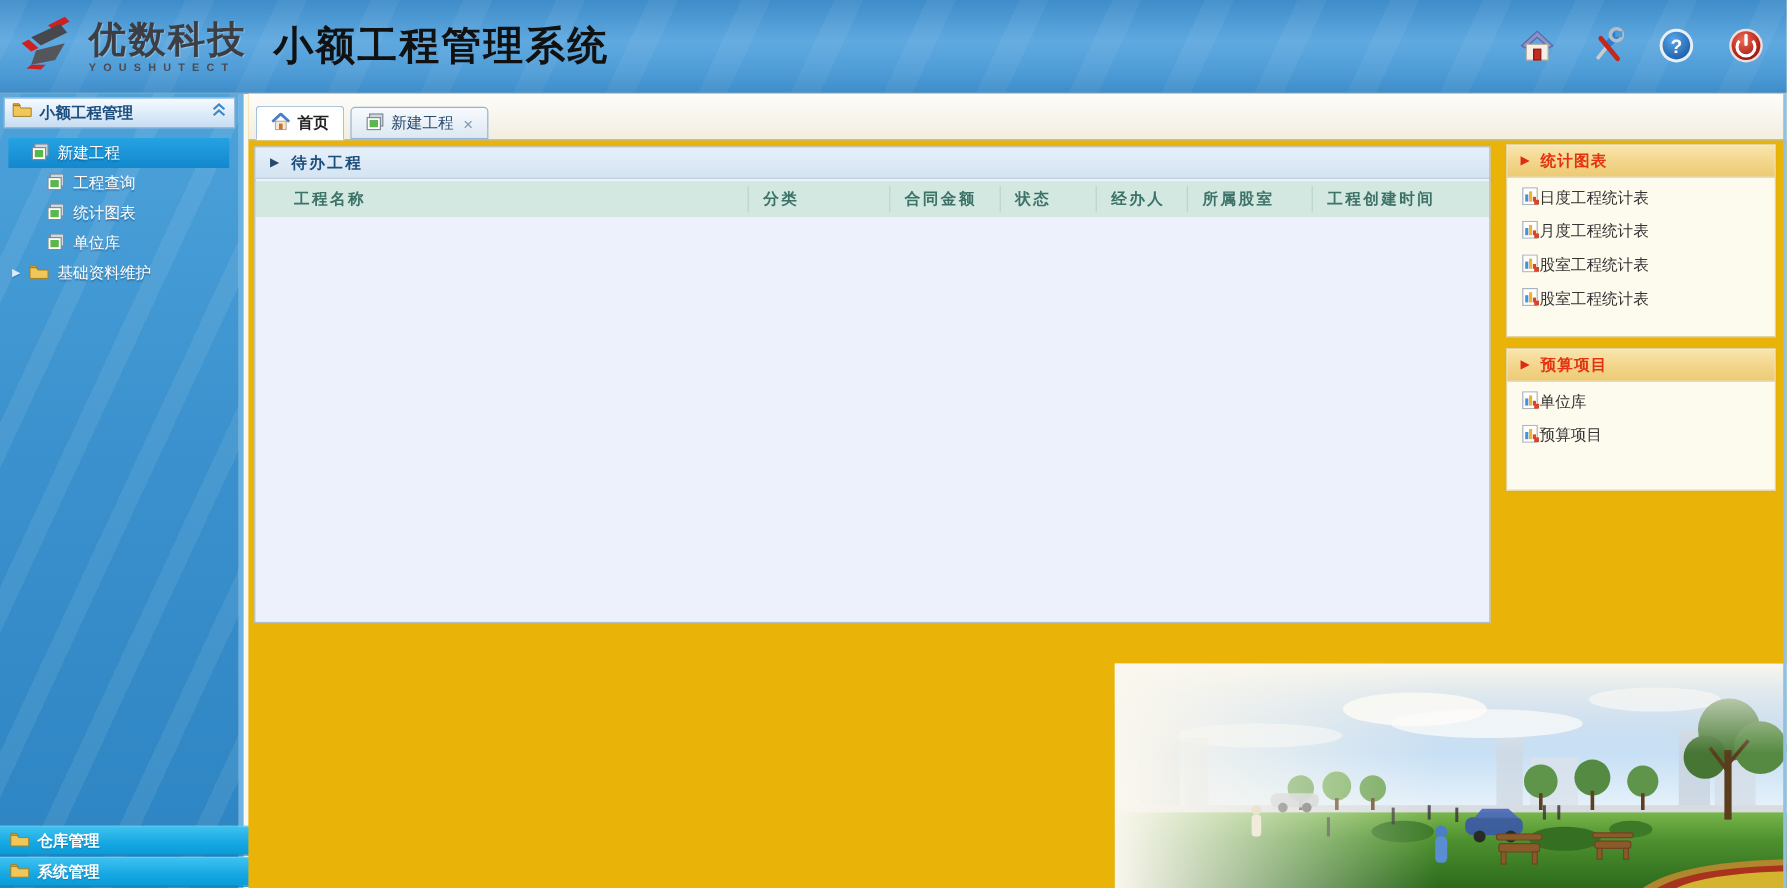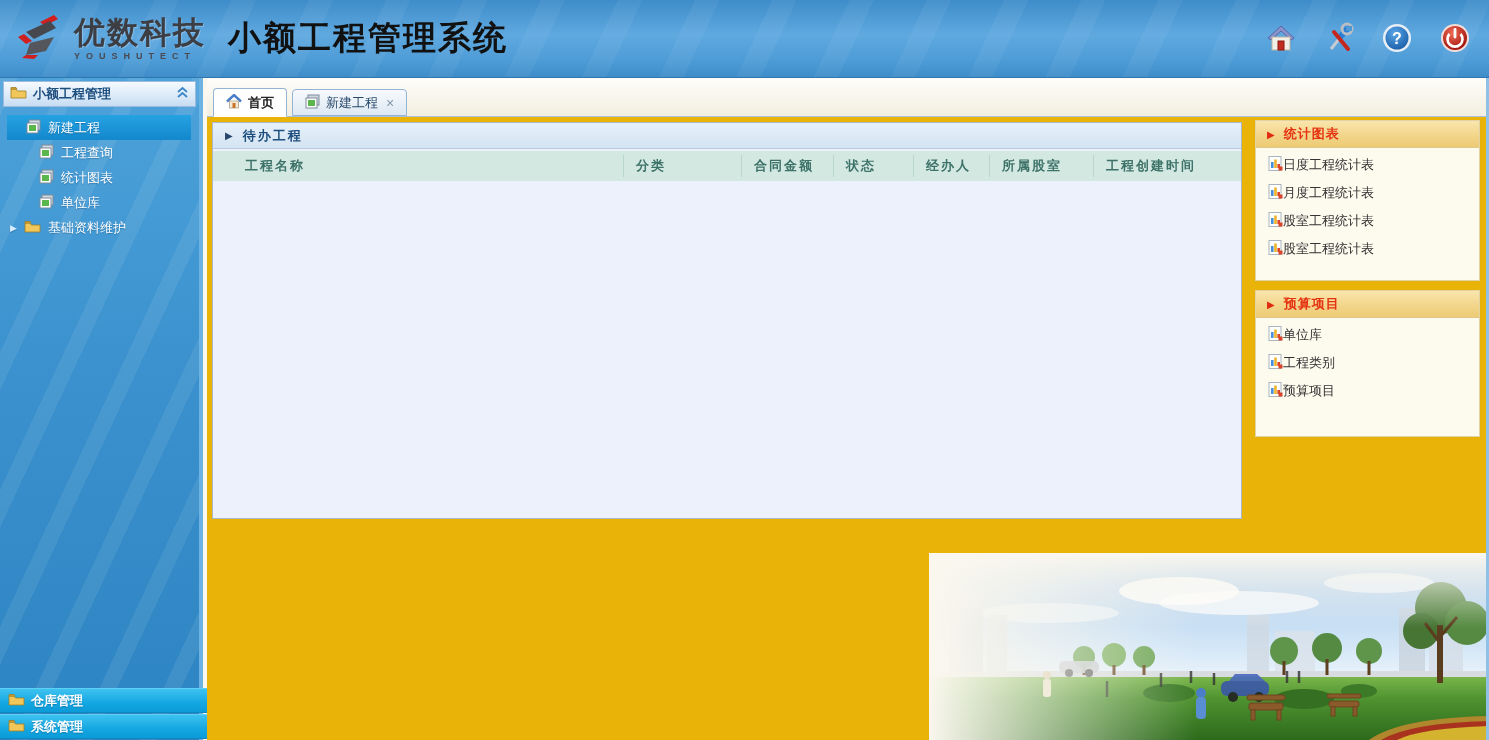--- a/index.html
+++ b/index.html
@@ -481,32 +481,20 @@
           <div class="rp-item">
             <span>
               <svg width="15" height="15" viewBox="0 0 15 15">
                 <rect x="1" y="0.5" width="12" height="14" fill="#fff" stroke="#aab4be" stroke-width="1"></rect>
                 <rect x="3" y="6" width="2.6" height="6" fill="#4a90d9"></rect>
                 <rect x="6.2" y="3.5" width="2.6" height="8.5" fill="#f0b429"></rect>
                 <rect x="9.4" y="8" width="2.6" height="4" fill="#d9442a"></rect>
                 <rect x="10.5" y="10.5" width="4" height="4" fill="#d9442a"></rect>
               </svg>
             </span>
-            <span>工程类别</span>
-          </div>
-          <div class="rp-item">
-            <span>
-              <svg width="15" height="15" viewBox="0 0 15 15">
-                <rect x="1" y="0.5" width="12" height="14" fill="#fff" stroke="#aab4be" stroke-width="1"></rect>
-                <rect x="3" y="6" width="2.6" height="6" fill="#4a90d9"></rect>
-                <rect x="6.2" y="3.5" width="2.6" height="8.5" fill="#f0b429"></rect>
-                <rect x="9.4" y="8" width="2.6" height="4" fill="#d9442a"></rect>
-                <rect x="10.5" y="10.5" width="4" height="4" fill="#d9442a"></rect>
-              </svg>
-            </span>
             <span>预算项目</span>
           </div>
         </div>
       </div>
 
     </div>
   </div>
 </div>
 
 <div class="edge-strip"></div>

